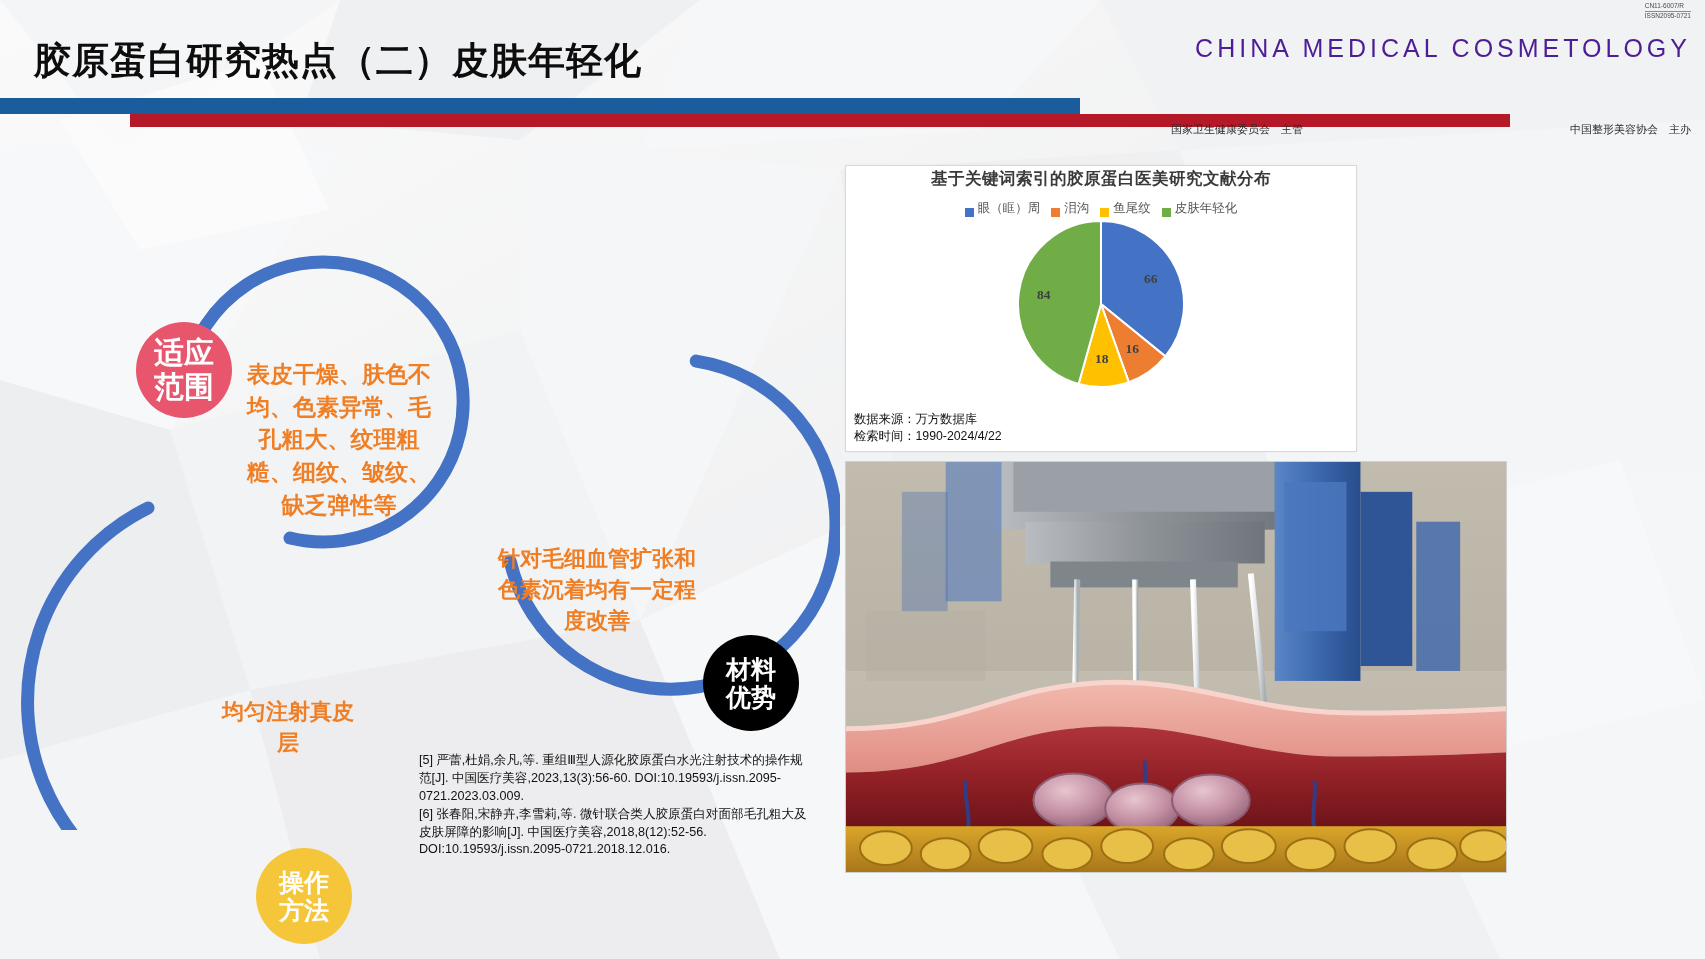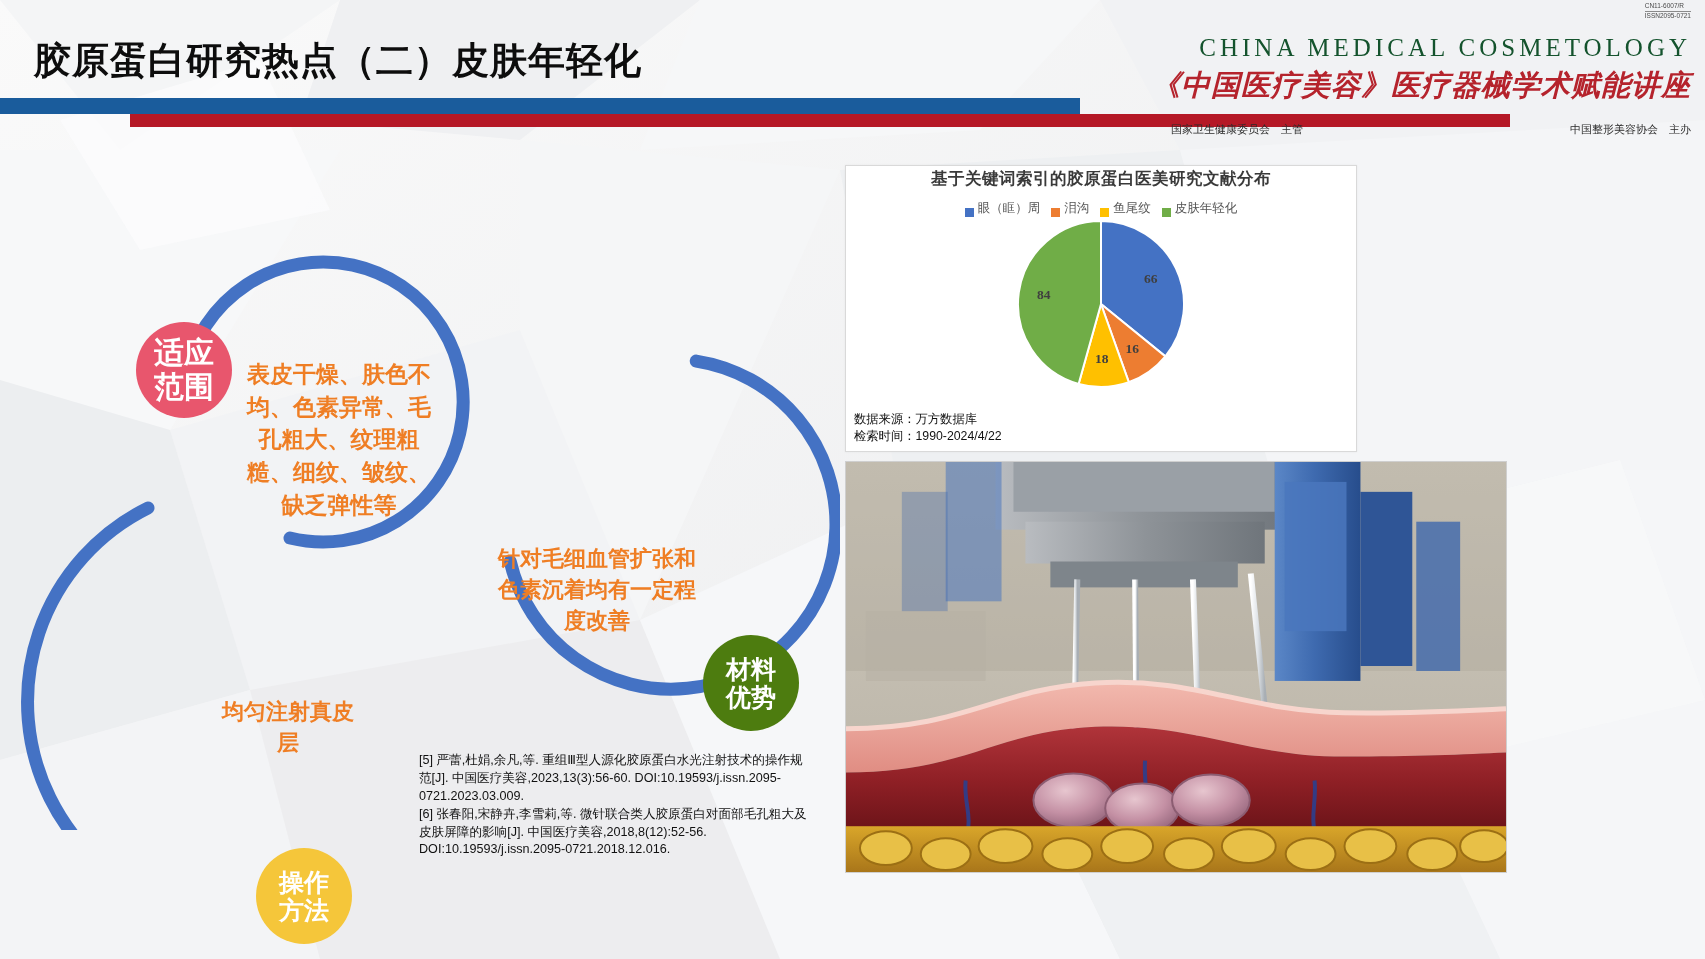--- a/index.html
+++ b/index.html
@@ -41,22 +41,22 @@
   .masthead { position: absolute; right: 14px; top: 2px; text-align: right; z-index: 3; }
   .issn-block {
     font-size: 6.5px; color: #4a4a4a; line-height: 1.35;
     text-align: left; display: inline-block; border-bottom: 0;
     font-family: "Liberation Sans", sans-serif;
   }
   .issn-block div { border-bottom: 1px solid #8a8a8a; padding-bottom: 0px; }
   .issn-block div:last-child { border-bottom: none; }
   .masthead-en {
     margin-top: 12px;
-    font-family: Liberation Serif, serif;
-    font-size: 25px; letter-spacing: 4px; color: #14532d; white-space: nowrap;
+    font-family: Liberation Sans, sans-serif;
+    font-size: 25px; letter-spacing: 4px; color: #4c1d95; white-space: nowrap;
   }
   .masthead-cn {
     margin-top: 4px;
     font-family: "DejaVu Serif", "Liberation Serif", serif;
     font-size: 29px; font-weight: 700; font-style: italic;
     color: #b5232c; letter-spacing: 1px; white-space: nowrap;
   }
   .masthead-sub {
     position: absolute; top: 122px; right: 14px; width: 520px;
     display: flex; justify-content: space-between;
@@ -68,21 +68,21 @@
   .diagram { position: absolute; left: 0px; top: 130px; width: 840px; height: 700px; z-index: 2; }
   .diagram svg { position: absolute; left: 0; top: 0; }
 
   .bubble {
     position: absolute; border-radius: 50%;
     display: flex; align-items: center; justify-content: center;
     text-align: center; color: #ffffff; font-weight: 700;
     line-height: 1.12; z-index: 4;
   }
   .bubble.pink { background: #e8566d; }
-  .bubble.navy { background: #4d7c0f; }
+  .bubble.navy { background: #000000; }
   .bubble.yellow { background: #f5c63a; }
 
   .b-adapt { left: 136px; top: 192px; width: 96px; height: 96px; font-size: 30px; }
   .b-material { left: 703px; top: 505px; width: 96px; height: 96px; font-size: 25px; }
   .b-method { left: 256px; top: 718px; width: 96px; height: 96px; font-size: 25px; }
 
   .orange-text {
     position: absolute; color: #ef7e24; font-weight: 700;
     text-align: center; line-height: 1.42; z-index: 4;
   }
@@ -175,21 +175,20 @@
     <div class="rule-blue"></div>
     <div class="rule-red"></div>
   </div>
 
   <div class="masthead">
     <div class="issn-block">
       <div>CN11-6007/R</div>
       <div>ISSN2095-0721</div>
     </div>
     <div class="masthead-en">CHINA MEDICAL COSMETOLOGY</div>
-    <div class="masthead-cn">《中国医疗美容》医疗器械学术赋能讲座</div>
   </div>
   <div class="masthead-sub">
     <span>国家卫生健康委员会　主管</span>
     <span>中国整形美容协会　主办</span>
   </div>
 
   <div class="diagram">
     <svg width="840" height="700" viewBox="0 0 840 700" xmlns="http://www.w3.org/2000/svg">
 
       <path d="M 186 244 A 140 140 0 1 1 290 408" fill="none" stroke="#4472c4" stroke-width="13" stroke-linecap="round"></path>

